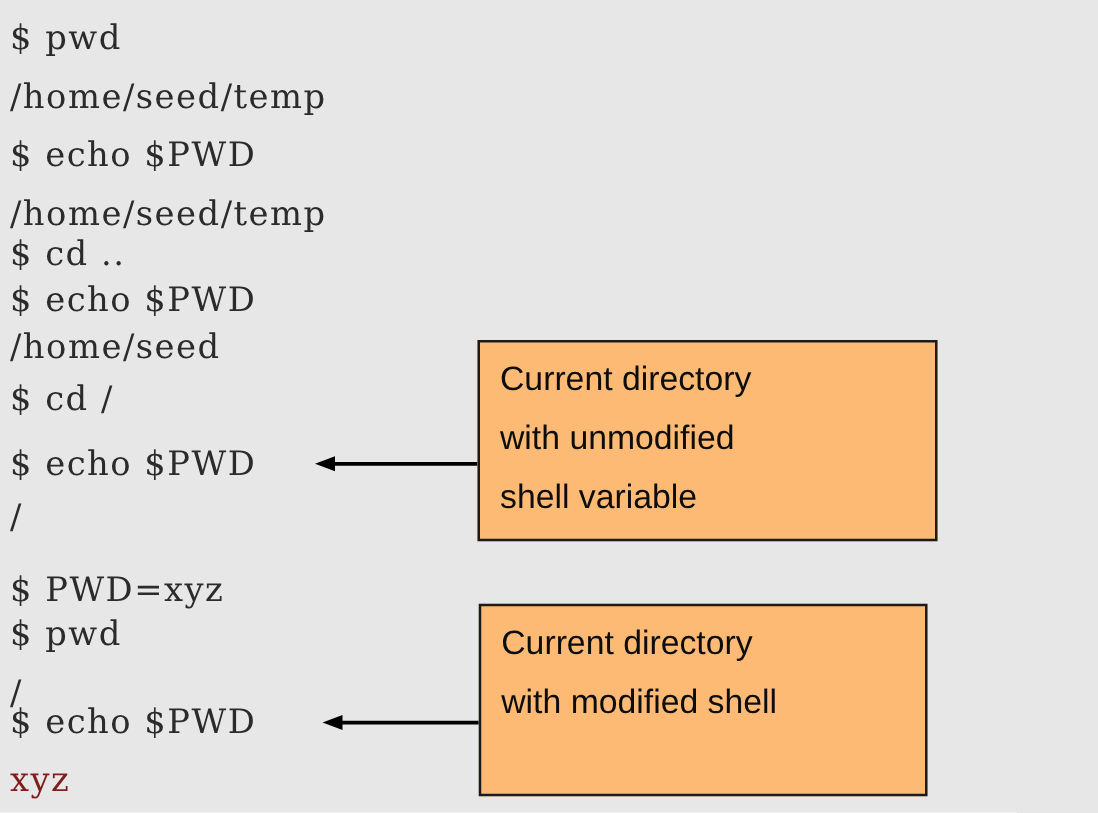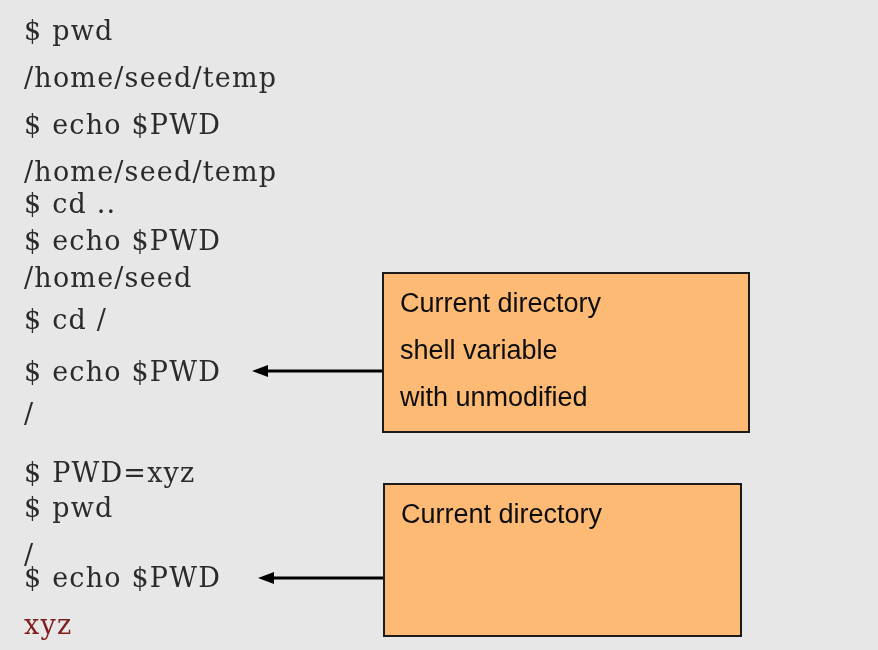--- a/index.html
+++ b/index.html
@@ -18,21 +18,20 @@
 
   
   #terminal {
     position: absolute;
     left: 0;
     top: 0;
     width: 714px;
     height: 650px;
     padding: 0;
     box-sizing: border-box;
-    margin-left: 16px;
   }
   .term-line {
     position: absolute;
     left: 8px;
     font-family: "DejaVu Serif", "Liberation Serif", serif;
     font-size: 27px;
     line-height: 30px;
     letter-spacing: 1.2px;
     color: #2b2b2b;
     white-space: pre;
@@ -79,25 +78,26 @@
       <div class="term-line" style="top: 458px; color: rgb(43, 43, 43);">$ PWD=xyz</div>
       <div class="term-line" style="top: 493px; color: rgb(43, 43, 43);">$ pwd</div>
       <div class="term-line" style="top: 540px; color: rgb(43, 43, 43);">/</div>
       <div class="term-line" style="top: 563px; color: rgb(43, 43, 43);">$ echo $PWD</div>
       <div class="term-line" style="top: 610px; color: #7f1d1d;">xyz</div>
     </div>
 
   <div id="callouts-layer">
       <div class="callout" style="left: 382px; top: 272px; width: 368px; height: 161px; border-color: rgb(27, 27, 27);">
         <div class="callout-line" style="color: rgb(13, 13, 13);">Current directory</div>
+        <div class="callout-line" style="color: rgb(13, 13, 13);">with unmodified</div>
         <div class="callout-line" style="color: rgb(13, 13, 13);">shell variable</div>
-        <div class="callout-line" style="color: rgb(13, 13, 13);">with unmodified</div>
       </div>
       <div class="callout" style="left: 383px; top: 483px; width: 359px; height: 154px; border-color: rgb(27, 27, 27);">
         <div class="callout-line" style="color: rgb(13, 13, 13);">Current directory</div>
+        <div class="callout-line" style="color: rgb(13, 13, 13);">with modified shell</div>
       </div>
     </div>
 
   <div id="arrows-layer">
       <div class="arrow" style="left: 252px; top: 359px; width: 130px; height: 24px;">
         <svg width="130" height="24" viewBox="0 0 130 24">
           <line x1="130" y1="12" x2="14" y2="12" stroke="#000000" stroke-width="3"></line>
           <polygon points="0,12 16,6 16,18" fill="#000000"></polygon>
         </svg>
       </div>

